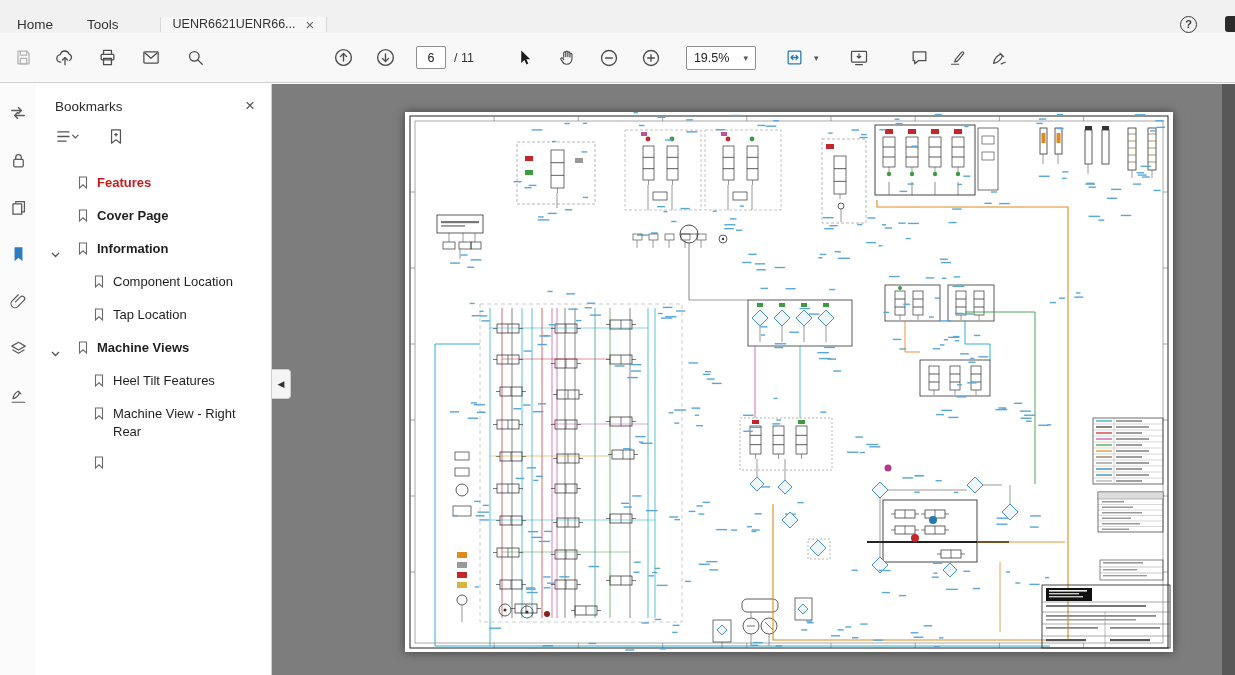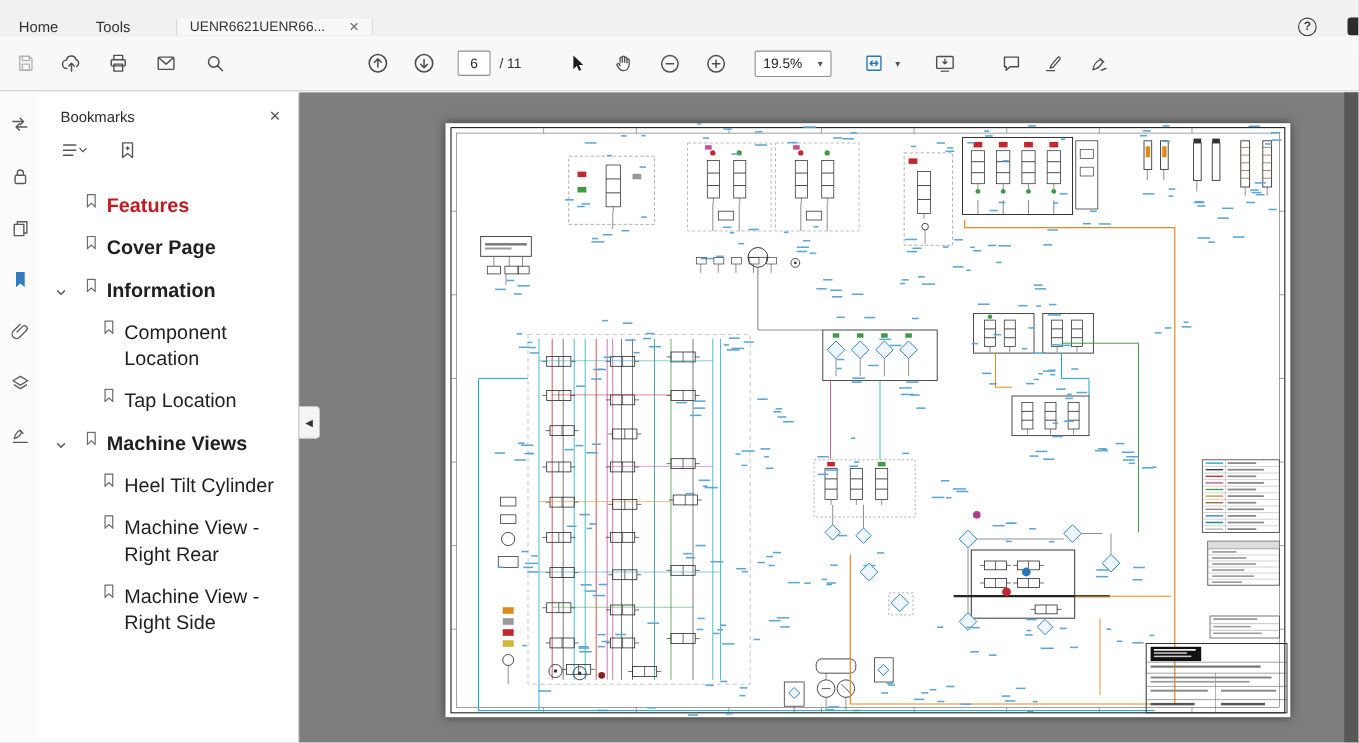--- a/index.html
+++ b/index.html
@@ -2,21 +2,21 @@
 <html><head>
 <meta charset="utf-8">
 <style>
 *{box-sizing:border-box;margin:0;padding:0}
 html,body{width:1235px;height:675px;font-family:"Liberation Sans",sans-serif;background:#fff;overflow:hidden}
 .app{position:relative;width:1235px;height:675px}
 
 
 .menubar{position:absolute;top:0;left:0;right:0;height:49px;background:#f1f1f1;border-bottom:1px solid #e2e2e2;display:flex;align-items:center}
 .menu-item{display:flex;align-items:center;padding:0 17px;font-size:13.5px;color:#323232;cursor:default}
-.doc-tab{display:flex;align-items:center;gap:22px;padding:0 12px;margin-left:24px;background:#f7f7f7;border-left:1px solid #d9d9d9;border-right:1px solid #d9d9d9;max-width:180px}
+.doc-tab{display:flex;align-items:center;gap:10px;padding:0 12px;margin-left:24px;background:#f7f7f7;border-left:1px solid #d9d9d9;border-right:1px solid #d9d9d9;max-width:180px}
 .doc-tab-label{font-size:12.5px;color:#333;white-space:nowrap;overflow:hidden;max-width:132px}
 .doc-tab-close{font-size:15px;color:#666;line-height:1}
 .mb-spacer{flex:1}
 .help-btn{width:17px;height:17px;border:1.6px solid #3b3b3b;border-radius:50%;font-size:11px;font-weight:bold;color:#3b3b3b;display:flex;align-items:center;justify-content:center;align-self:center;margin-right:28px}
 .edge-icon{width:10px;height:16px;background:#2b2b2b;border-radius:3px 0 0 3px;align-self:center}
 
 
 .toolbar{position:absolute;top:33px;left:0;right:0;height:50px;background:#f8f8f8;border-bottom:1px solid #cfcfcf;display:flex;align-items:center;padding-left:6px}
 .tb{width:34px;height:34px;border:none;background:transparent;display:flex;align-items:center;justify-content:center;color:#4d4d4d;padding:0}
 .tb svg{display:block}
@@ -36,21 +36,21 @@
 
 .bm-panel{position:absolute;top:84px;left:36px;bottom:0;width:236px;background:#fff;border-right:1px solid #cfcfcf;overflow:hidden}
 .bm-header{display:flex;align-items:center;justify-content:space-between;padding:12px 16px 4px 19px}
 .bm-title{font-size:13.5px;color:#2b2b2b}
 .bm-close{font-size:17px;color:#555;cursor:default}
 .bm-tools{display:flex;align-items:center;gap:28px;padding:8px 0 12px 20px;color:#555}
 .bm-tree{padding-top:6px}
 .bm-row{position:relative;display:flex;align-items:flex-start;gap:8px;padding:7px 10px 7px 41px;cursor:default}
 .bm-row .chev{position:absolute;left:15px;top:11px;color:#555}
 .bm-icon{flex:0 0 auto;margin-top:1px;color:#6b6b6b}
-.bm-label{font-size:18px;color:#1f1f1f;line-height:1.35}
+.bm-label{font-size:13px;color:#1f1f1f;line-height:1.35}
 .bm-row.top .bm-label{font-weight:bold}
 .bm-row.red .bm-label{color:#c11b1f}
 .bm-row.child{padding-left:57px}
 .bm-row.selected{background:#aecbe8;border:1px solid #78a7d4;margin:0 8px 0 27px;padding:6px 8px 6px 13px}
 .collapse-tab{position:absolute;left:272px;top:369px;width:19px;height:30px;background:#f4f4f4;border:1px solid #c9c9c9;border-left:none;border-radius:0 4px 4px 0;display:flex;align-items:center;justify-content:center;font-size:9px;color:#333;z-index:3}
 
 
 .content{position:absolute;top:84px;left:272px;right:0;bottom:0;background:#7d7d7d}
 .page{position:absolute;left:133px;top:28px;width:768px;height:540px;background:#fff;box-shadow:0 0 9px rgba(0,0,0,.5)}
 .vscroll{position:absolute;top:0;right:0;bottom:0;width:13px;background:#585858}
@@ -300,35 +300,34 @@
               <path d="M2.5 1h7v11L6 8.8 2.5 12z" fill="none" stroke="currentColor" stroke-width="1.1"></path>
             </svg></span>
         <span class="bm-label">Machine Views</span>
       </div>
 
 
       <div class="bm-row child">
         <span class="bm-icon"><svg width="12" height="13" viewBox="0 0 12 13">
               <path d="M2.5 1h7v11L6 8.8 2.5 12z" fill="none" stroke="currentColor" stroke-width="1.1"></path>
             </svg></span>
-        <span class="bm-label">Heel Tilt Cylinder</span>
+        <span class="bm-label">Heel Tilt Features</span>
       </div>
 
       <div class="bm-row child">
         <span class="bm-icon"><svg width="12" height="13" viewBox="0 0 12 13">
               <path d="M2.5 1h7v11L6 8.8 2.5 12z" fill="none" stroke="currentColor" stroke-width="1.1"></path>
             </svg></span>
         <span class="bm-label">Machine View - Right Rear</span>
       </div>
 
       <div class="bm-row child">
         <span class="bm-icon"><svg width="12" height="13" viewBox="0 0 12 13">
               <path d="M2.5 1h7v11L6 8.8 2.5 12z" fill="none" stroke="currentColor" stroke-width="1.1"></path>
             </svg></span>
-        <span class="bm-label">Machine View - Right Side</span>
       </div>
 
 
     </div>
   </div>
 
   <div class="collapse-tab">◀</div>
 
   <div class="content">
     <div class="page">

